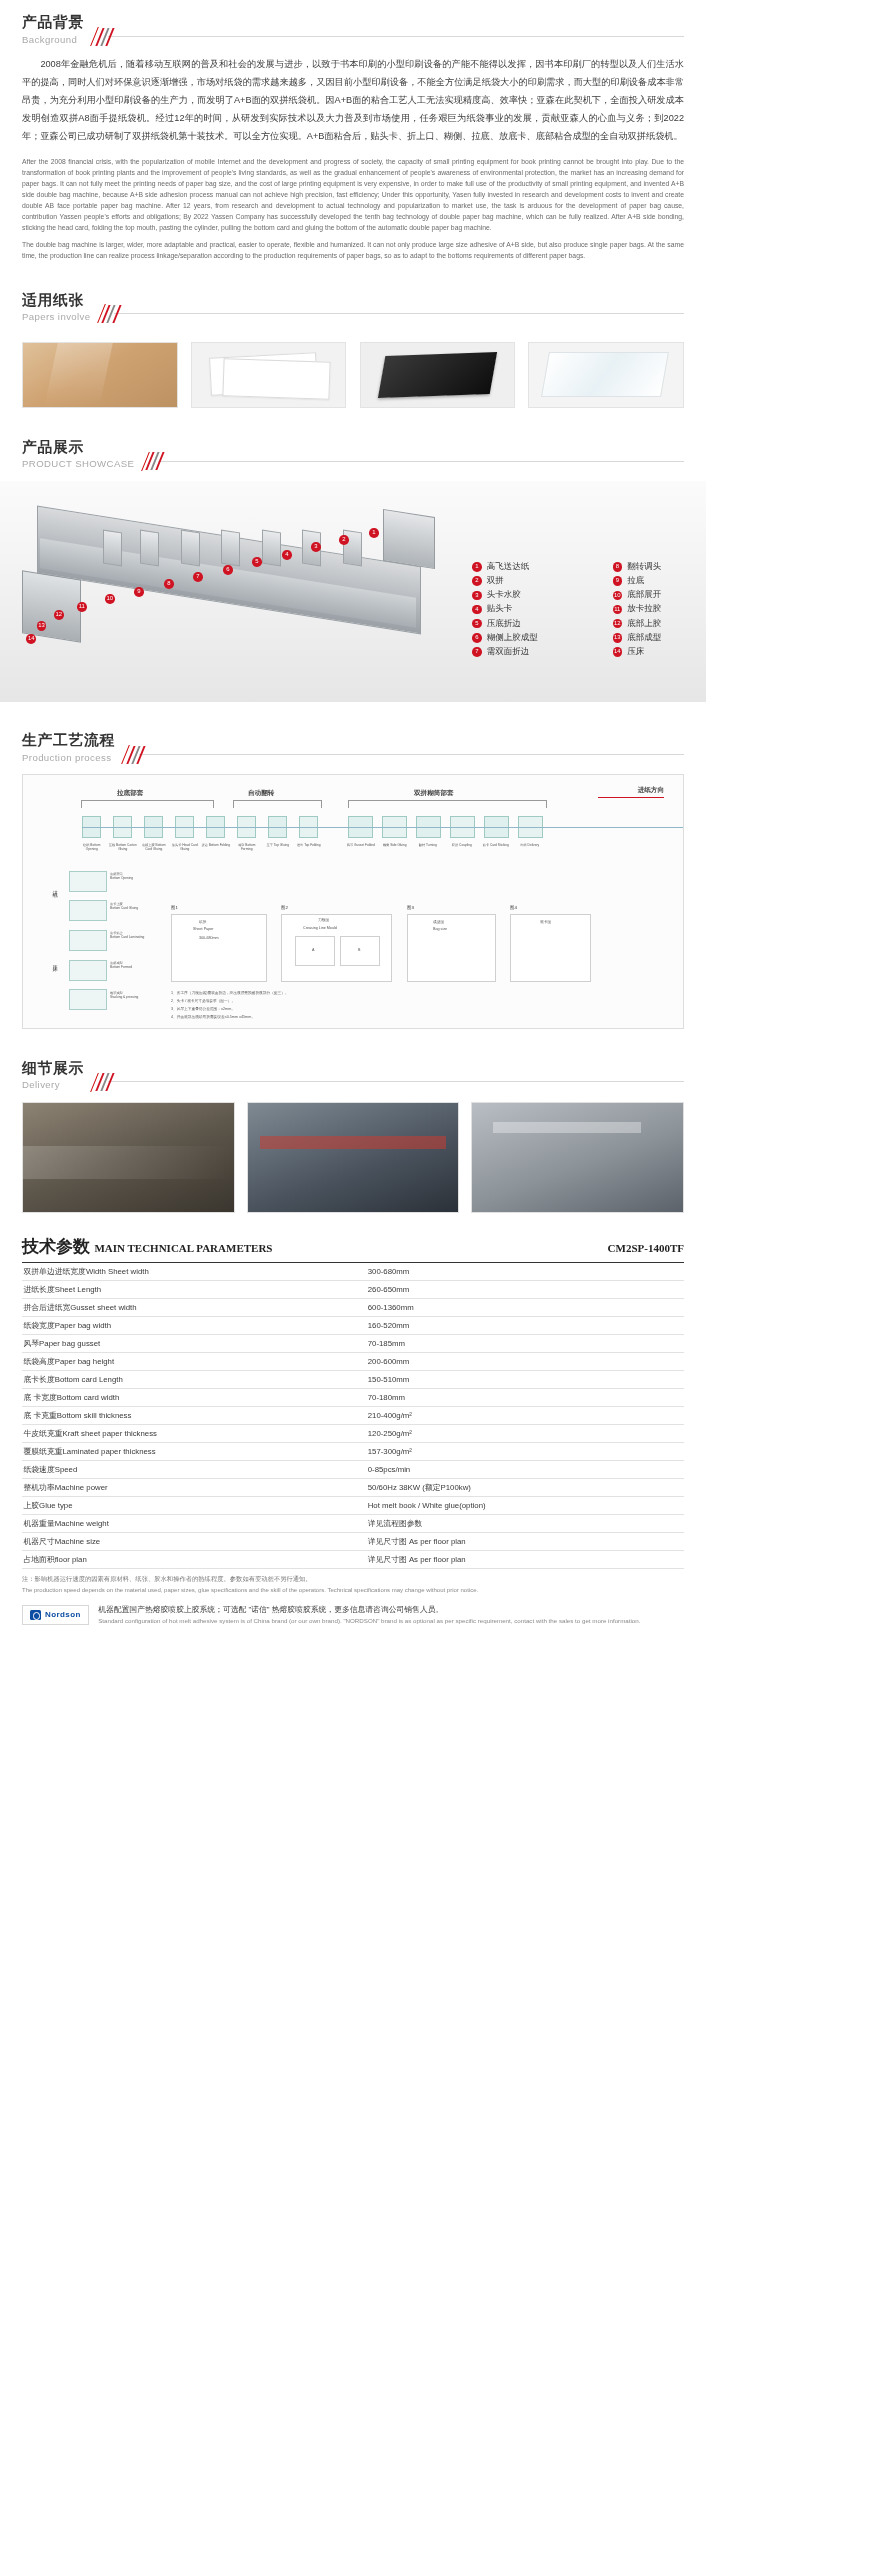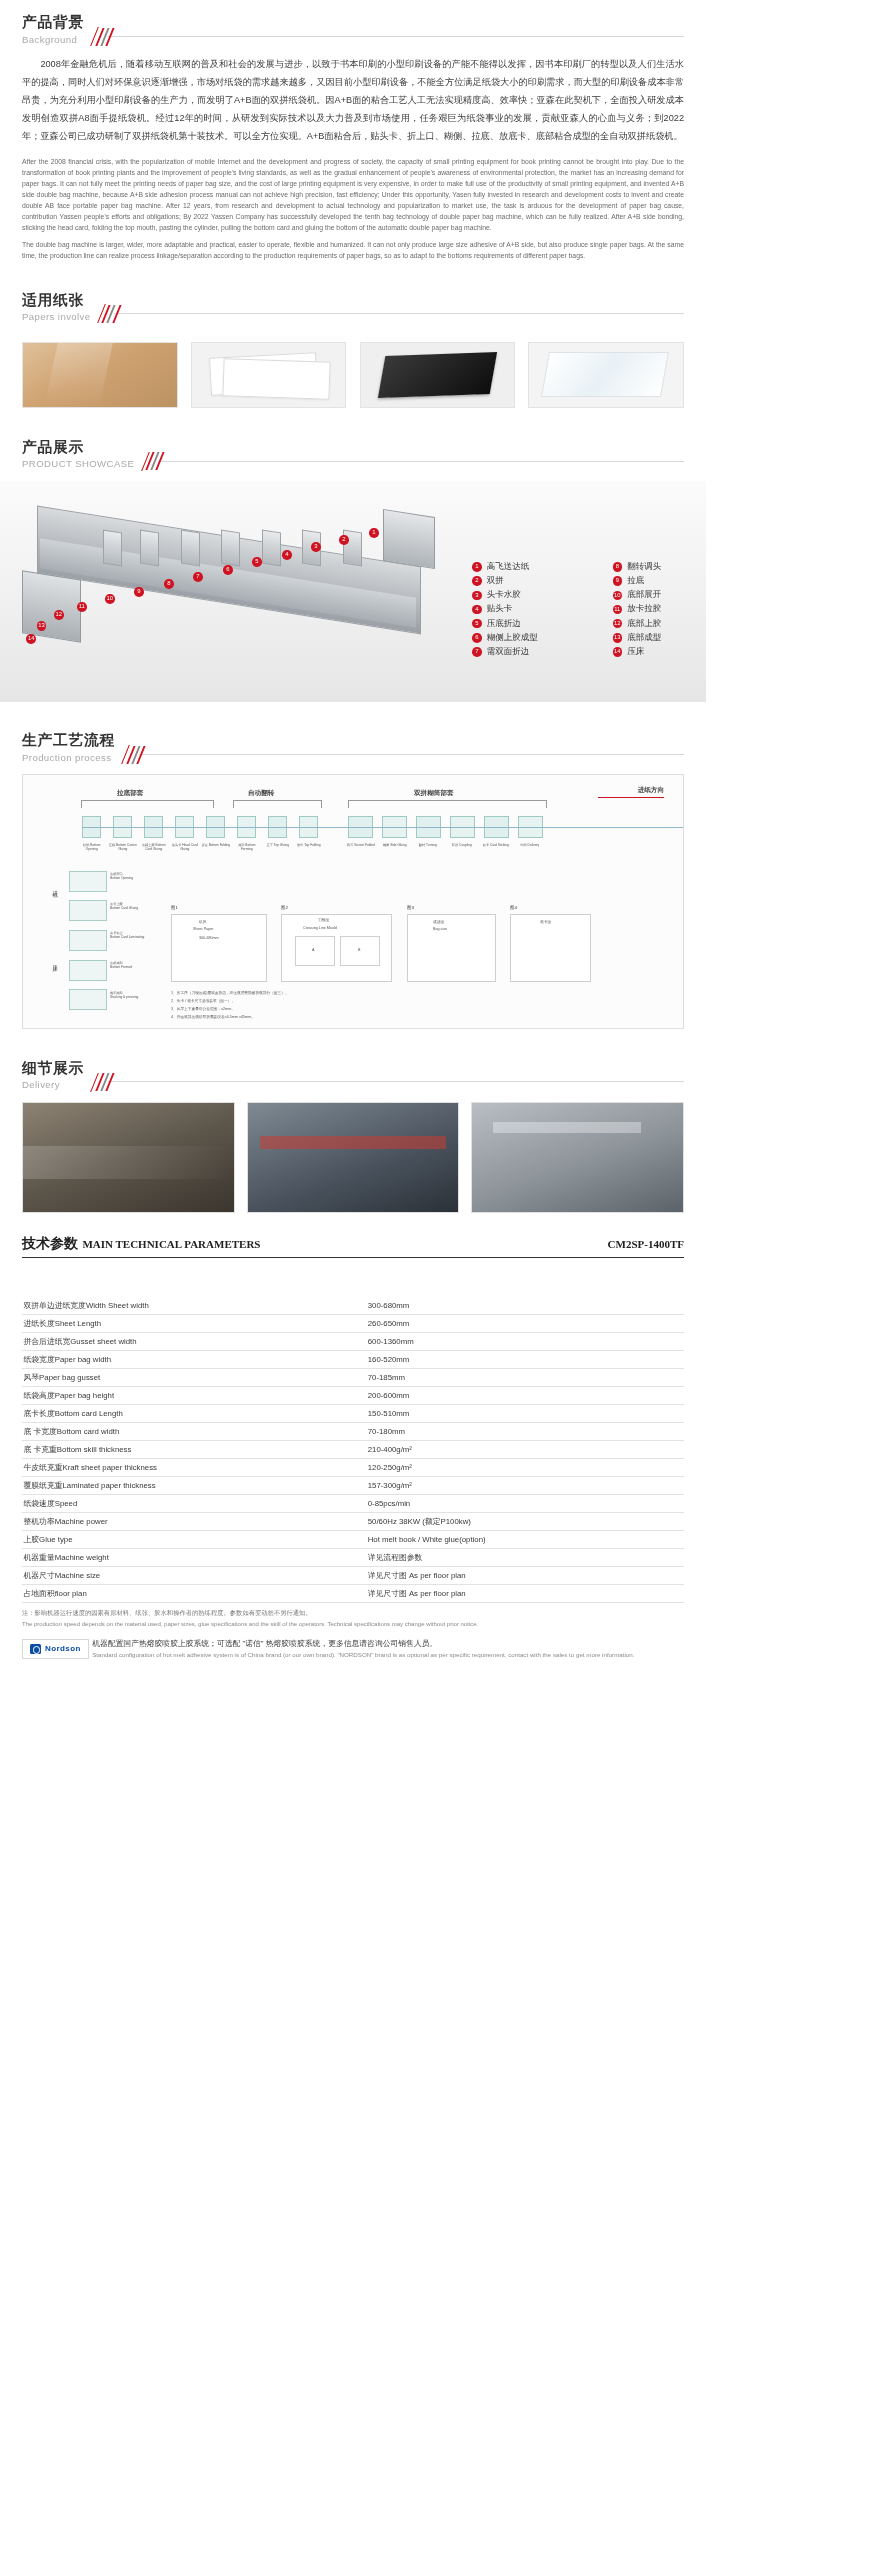--- a/index.html
+++ b/index.html
@@ -246,42 +246,42 @@
     content:""; position:absolute; left:10%; top:18%; width:70%; height:10%;
     background: rgba(255,255,255,.35);
   }
 
   
   .param-wrap { padding: 0 22px; }
   .param-head {
     display:flex; align-items:baseline; border-bottom: 1.5px solid #333;
     padding-bottom: 3.7px; margin-bottom: 0;
   }
-  .param-head .t1 { font-size: 14px; font-weight: bold; color:#222; }
+  .param-head .t1 { font-size: 17px; font-weight: bold; color:#222; }
   .param-head .t2 { font-size: 11px; font-weight: bold; color:#222; margin-left: 4.4px; font-family:"Liberation Serif", serif;}
   .param-head .model {
     margin-left: auto; font-size: 11px; font-weight: bold; color:#222;
     font-family:"Liberation Serif", serif;
   }
-  table.params { width: 100%; border-collapse: collapse; margin-top: 39px; }
+  table.params { width: 100%; border-collapse: collapse; }
   table.params td {
     border-bottom: 0.7px solid #e2e2e2;
     padding: 3px 1.5px;
     font-size: 7.8px;
     color:#3a3a3a;
   }
   table.params td.k { width: 52%; }
   table.params td.v { width: 48%; }
   .note-cn { font-size: 6.3px; color:#777; margin-top: 5.9px; line-height:1.6; }
   .note-en { font-size: 6px; color:#8a8a8a; line-height:1.55; margin-top: 1.5px; }
 
   
   .foot {
     padding: 7.4px 22px 16px 22px;
-    display:flex; align-items:center; gap: 3px;
+    display:flex; align-items:center; gap: 9px;
   }
   .foot .logo {
     flex: none;
     border:0.7px solid #d8d8d8;
     padding: 3.7px 7.4px;
     display:flex; align-items:center; gap:4.4px;
     background:#fff;
   }
   .foot .logo .mark {
     width: 10.3px; height:10.3px; background:#0b4da2; border-radius:1.5px;

